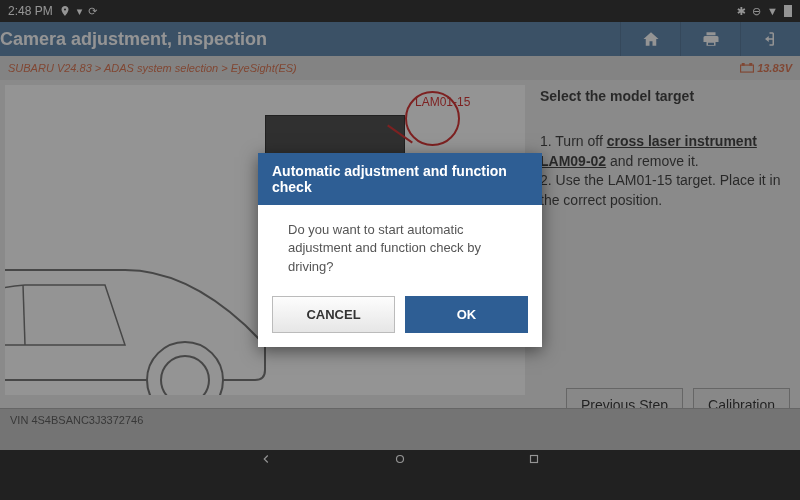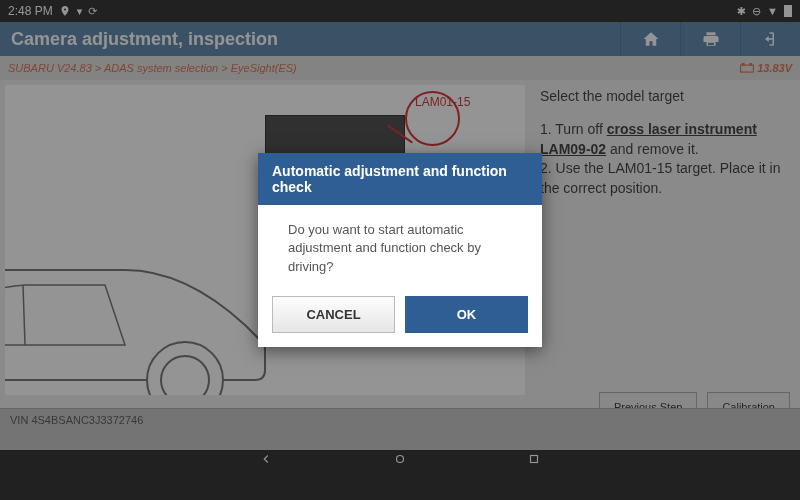--- a/index.html
+++ b/index.html
@@ -1,34 +1,34 @@
 <!DOCTYPE html>
 <html><head>
 <meta charset="utf-8">
 <style>
 *{box-sizing:border-box;margin:0;padding:0;font-family:Arial,sans-serif}
 body{width:800px;height:500px;background:#000;overflow:hidden;position:relative}
 .statusbar{height:22px;background:#000;color:#fff;display:flex;align-items:center;justify-content:space-between;padding:0 8px;font-size:12px}
 .sb-left{display:flex;align-items:center;gap:6px}
 .sb-right{display:flex;align-items:center;gap:6px}
 .sb-ic{width:12px;height:12px;display:inline-block}
-.header{height:34px;background:#3a6a9a;color:#fff;display:flex;align-items:center;padding-left:11px}
+.header{height:34px;background:#3a6a9a;color:#fff;display:flex;align-items:center;padding-left:0}
 .header-title{font-size:18px;font-weight:bold;flex:1}
 .hbtn{width:60px;height:34px;display:flex;align-items:center;justify-content:center;border-left:1px solid #2d5880}
 .breadcrumb{height:20px;background:#d9d9d9;display:flex;align-items:center;padding:12px 8px;font-size:11px;color:#d35428;font-style:italic}
 .bc-path{flex:1}
 .bc-volt{color:#d35428;font-weight:bold;display:flex;align-items:center;gap:3px}
 .content{height:370px;background:#e8e8e8;display:flex;position:relative}
 .diagram{width:520px;height:310px;background:#fff;margin:5px;position:relative;overflow:hidden}
 .instructions{flex:1;padding:8px 10px;font-size:14px;color:#111}
-.inst-title{font-weight:normal;margin-bottom:16px}
+.inst-title{font-weight:bold;margin-bottom:28px}
 .inst-body{line-height:1.4}
 .underline{text-decoration:underline;font-weight:bold}
 .action-row{position:absolute;bottom:28px;right:10px;display:flex;gap:10px}
-.abtn{padding:8px 14px;background:#e5e5e5;border:1px solid #999;font-size:11px;cursor:pointer}
+.abtn{padding:8px 14px;background:#e5e5e5;border:1px solid #999;font-size:14px;cursor:pointer}
 .footer{position:absolute;bottom:0;left:0;right:0;height:42px;background:#b8b8b8;padding:4px 10px;font-size:11px;color:#333;line-height:1.4;border-top:1px solid #999}
 .navbar{height:18px;background:#000;display:flex;align-items:center;justify-content:center;gap:120px;color:#fff}
 .nav-ic{width:14px;height:14px}
 .overlay{position:absolute;inset:0;background:rgba(60,60,60,0.55);display:flex;align-items:center;justify-content:center}
 .dialog{width:284px;background:#fff;box-shadow:0 4px 16px rgba(0,0,0,0.5)}
 .dlg-title{background:#2e5e94;color:#fff;padding:10px 14px;font-size:14px;font-weight:bold}
 .dlg-body{padding:16px 30px 20px;font-size:13px;color:#555;line-height:1.4}
 .dlg-actions{display:flex;gap:10px;padding:0 14px 14px}
 .dlg-btn{flex:1;padding:10px 0;text-align:center;font-size:13px;font-weight:bold;cursor:pointer;border:1px solid #bbb}
 .dlg-cancel{background:linear-gradient(#fdfdfd,#e6e6e6);color:#333}

